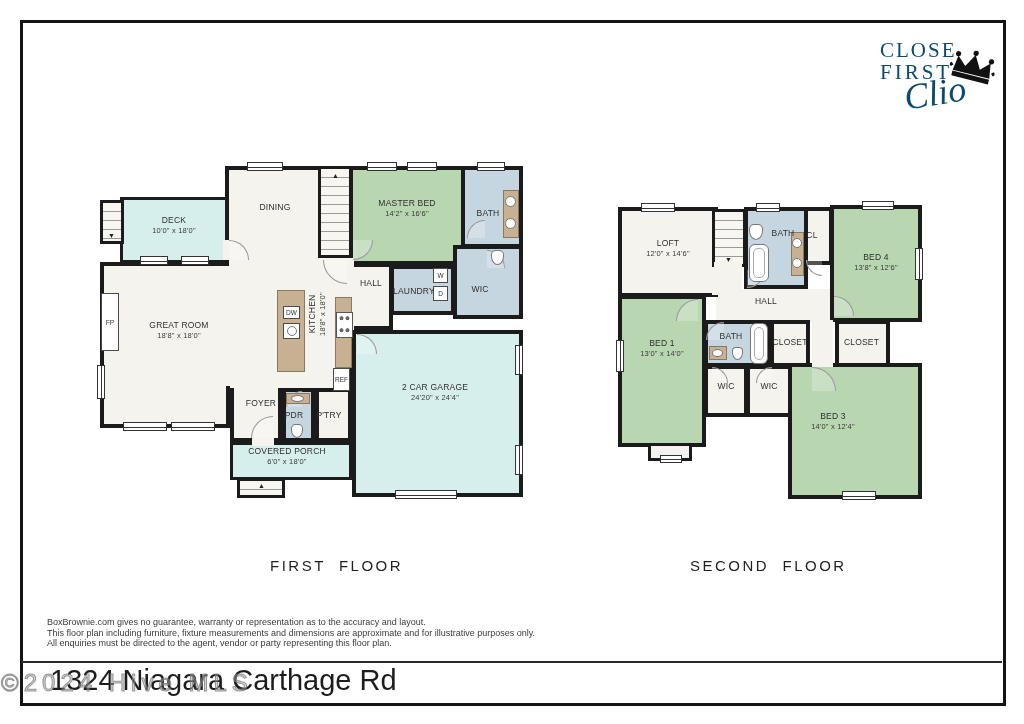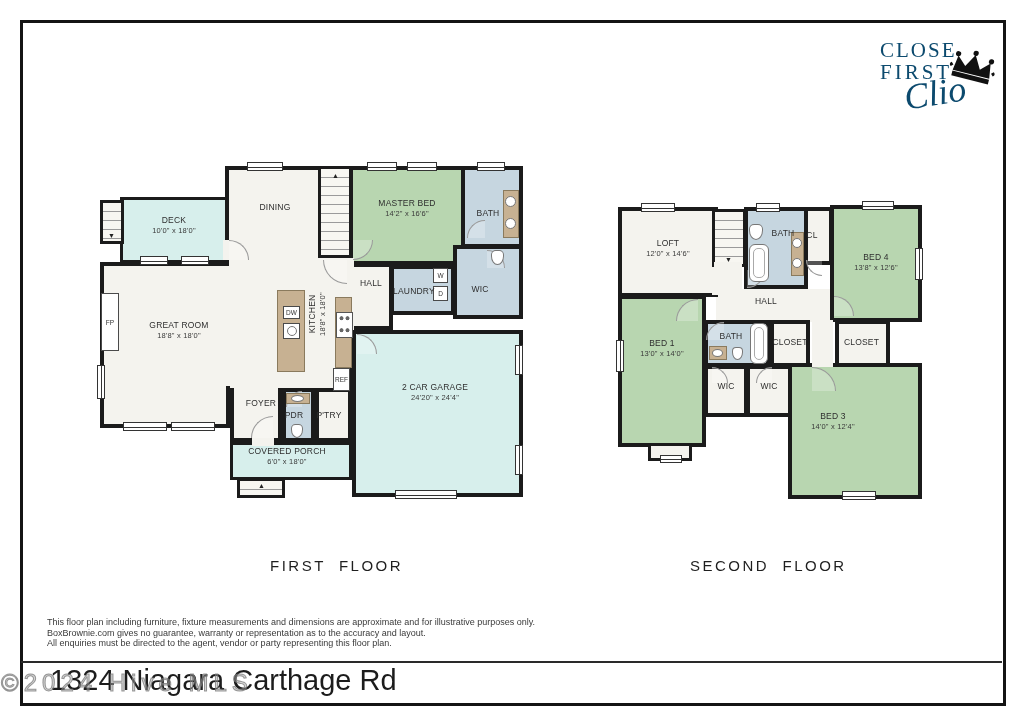--- a/index.html
+++ b/index.html
@@ -299,21 +299,21 @@
       <circle cx="3" cy="4" r="1.4" fill="#111"></circle>
       <circle cx="12" cy="1.6" r="1.4" fill="#111"></circle>
       <circle cx="21" cy="4" r="1.4" fill="#111"></circle>
       <path d="M0.5 9 l1.2 1.2 l-1.2 1.2 l-1.2 -1.2 Z" fill="#111"></path>
       <path d="M23.5 9 l1.2 1.2 l-1.2 1.2 l-1.2 -1.2 Z" fill="#111"></path>
     </svg>
     <div class="scr">Clio</div>
   </div>
 
   <div class="disc">
+    <div>BoxBrownie.com gives no guarantee, warranty or representation as to the accuracy and layout.</div>
     <div>This floor plan including furniture, fixture measurements and dimensions are approximate and for illustrative purposes only.</div>
-    <div>BoxBrownie.com gives no guarantee, warranty or representation as to the accuracy and layout.</div>
     <div>All enquiries must be directed to the agent, vendor or party representing this floor plan.</div>
   </div>
 
   <div class="divider"></div>
   <div class="addr">1324 Niagara Carthage Rd</div>
   <div class="wm">©2024 Hive MLS</div>
 </div>
 
 </body></html>

